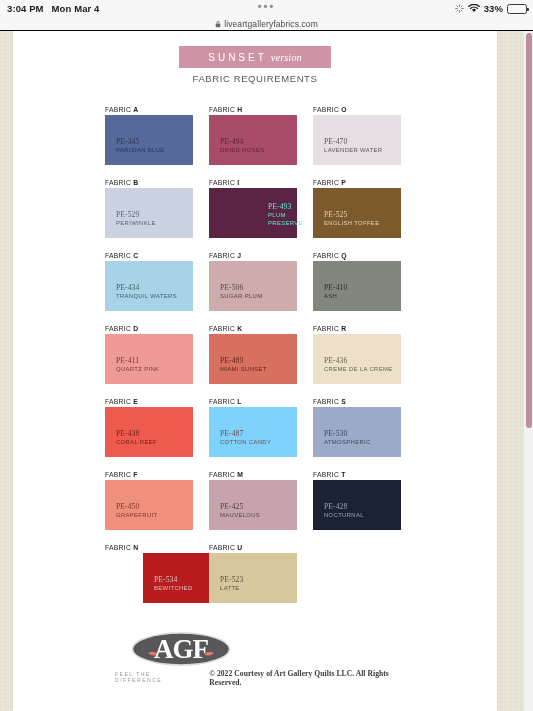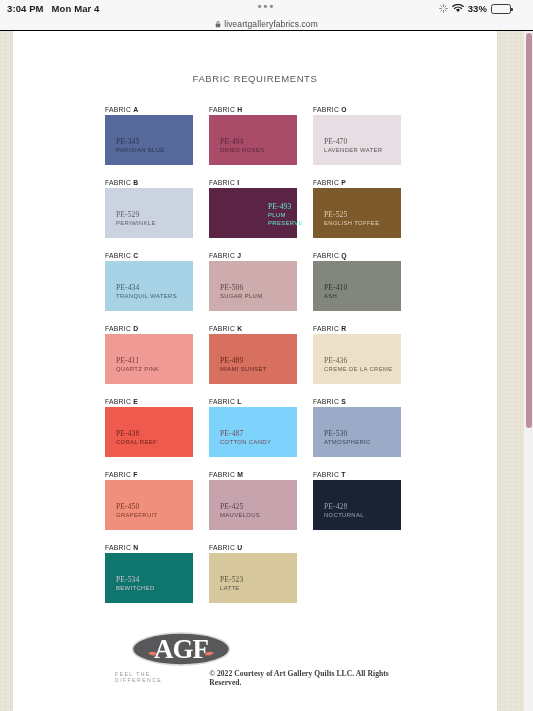--- a/index.html
+++ b/index.html
@@ -40,21 +40,21 @@
     top: 2px;
     text-align: center;
     color: #8a8a8a;
     font-size: 11px;
     letter-spacing: 2px;
     line-height: 8px;
     pointer-events: none;
   }
   .sb-right {
     position: absolute;
-    right: 22px;
+    right: 6px;
     display: flex;
     align-items: center;
     gap: 4px;
     justify-content: flex-end;
   }
   .ic-sync svg, .ic-wifi svg { display: block; }
   .battery {
     width: 20px; height: 10px;
     border: 1px solid #3a3a3a;
     border-radius: 2.5px;
@@ -295,20 +295,24 @@
       <path d="M2.5 4.3 V3 a1.5 1.5 0 0 1 3 0 V4.3" stroke="#6a6a6a" stroke-width="1" fill="none"></path>
     </svg>
   </span>
   <span class="url-text">liveartgalleryfabrics.com</span>
 </div>
 
 <div class="viewport">
 
   <div class="paper">
 
+    <div class="title-banner">
+      <span class="title-sunset">SUNSET</span>
+      <span class="title-version">version</span>
+    </div>
 
     <div class="subtitle">FABRIC REQUIREMENTS</div>
 
     <div class="grid">
         <div class="cell">
           <div class="cell-label"><span>FABRIC</span> <b>A</b></div>
           <div class="swatch" style="background: rgb(86, 105, 155);">
             <div class="swatch-text" style="color: rgb(43, 51, 80);">
               <div class="swatch-code">PE-345</div>
               <div class="swatch-name">PARISIAN BLUE</div>
@@ -463,21 +467,21 @@
           <div class="cell-label"><span>FABRIC</span> <b>T</b></div>
           <div class="swatch" style="background: rgb(27, 34, 51);">
             <div class="swatch-text" style="color: rgb(154, 163, 180);">
               <div class="swatch-code">PE-428</div>
               <div class="swatch-name">NOCTURNAL</div>
             </div>
           </div>
         </div>
         <div class="cell">
           <div class="cell-label"><span>FABRIC</span> <b>N</b></div>
-          <div class="swatch" style="background: #0f766e;">
+          <div class="swatch" style="background: #b91c1c; margin-left: 38px;">
             <div class="swatch-text" style="color: rgb(214, 192, 203);">
               <div class="swatch-code">PE-534</div>
               <div class="swatch-name">BEWITCHED</div>
             </div>
           </div>
         </div>
         <div class="cell">
           <div class="cell-label"><span>FABRIC</span> <b>U</b></div>
           <div class="swatch" style="background: rgb(214, 199, 156);">
             <div class="swatch-text" style="color: rgb(93, 84, 64);">

